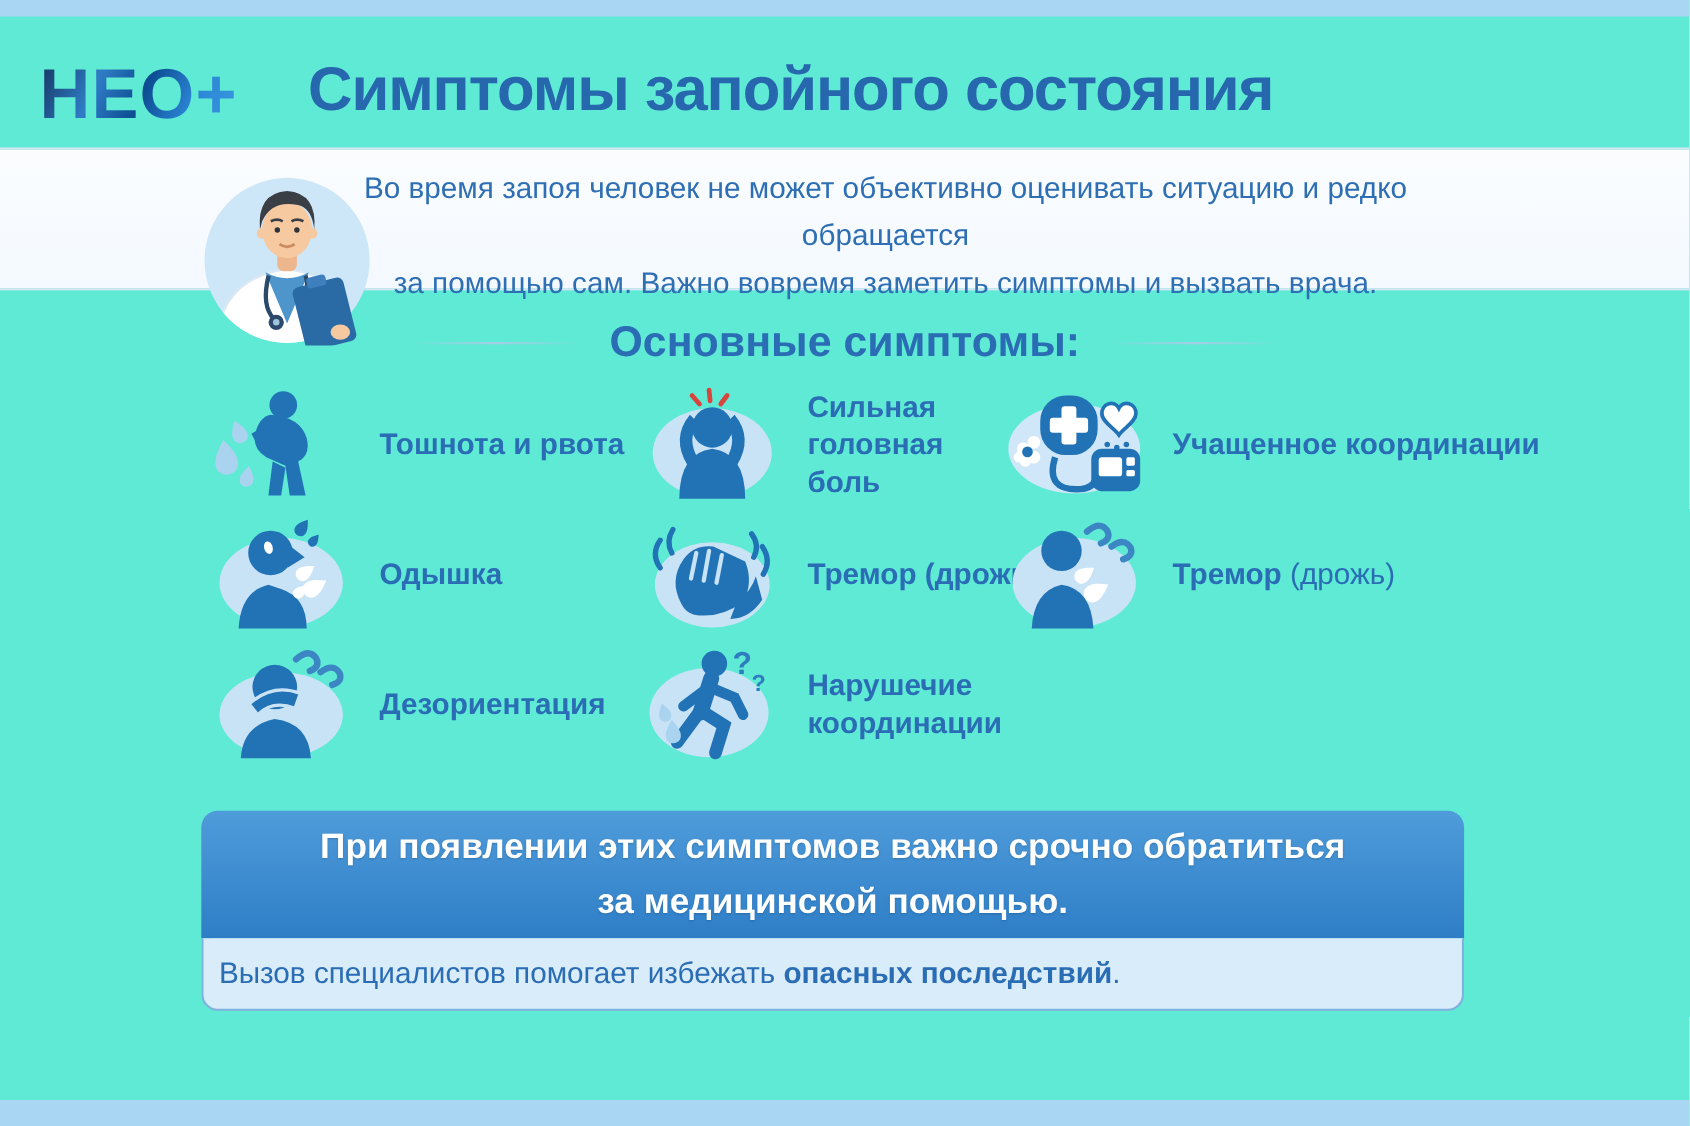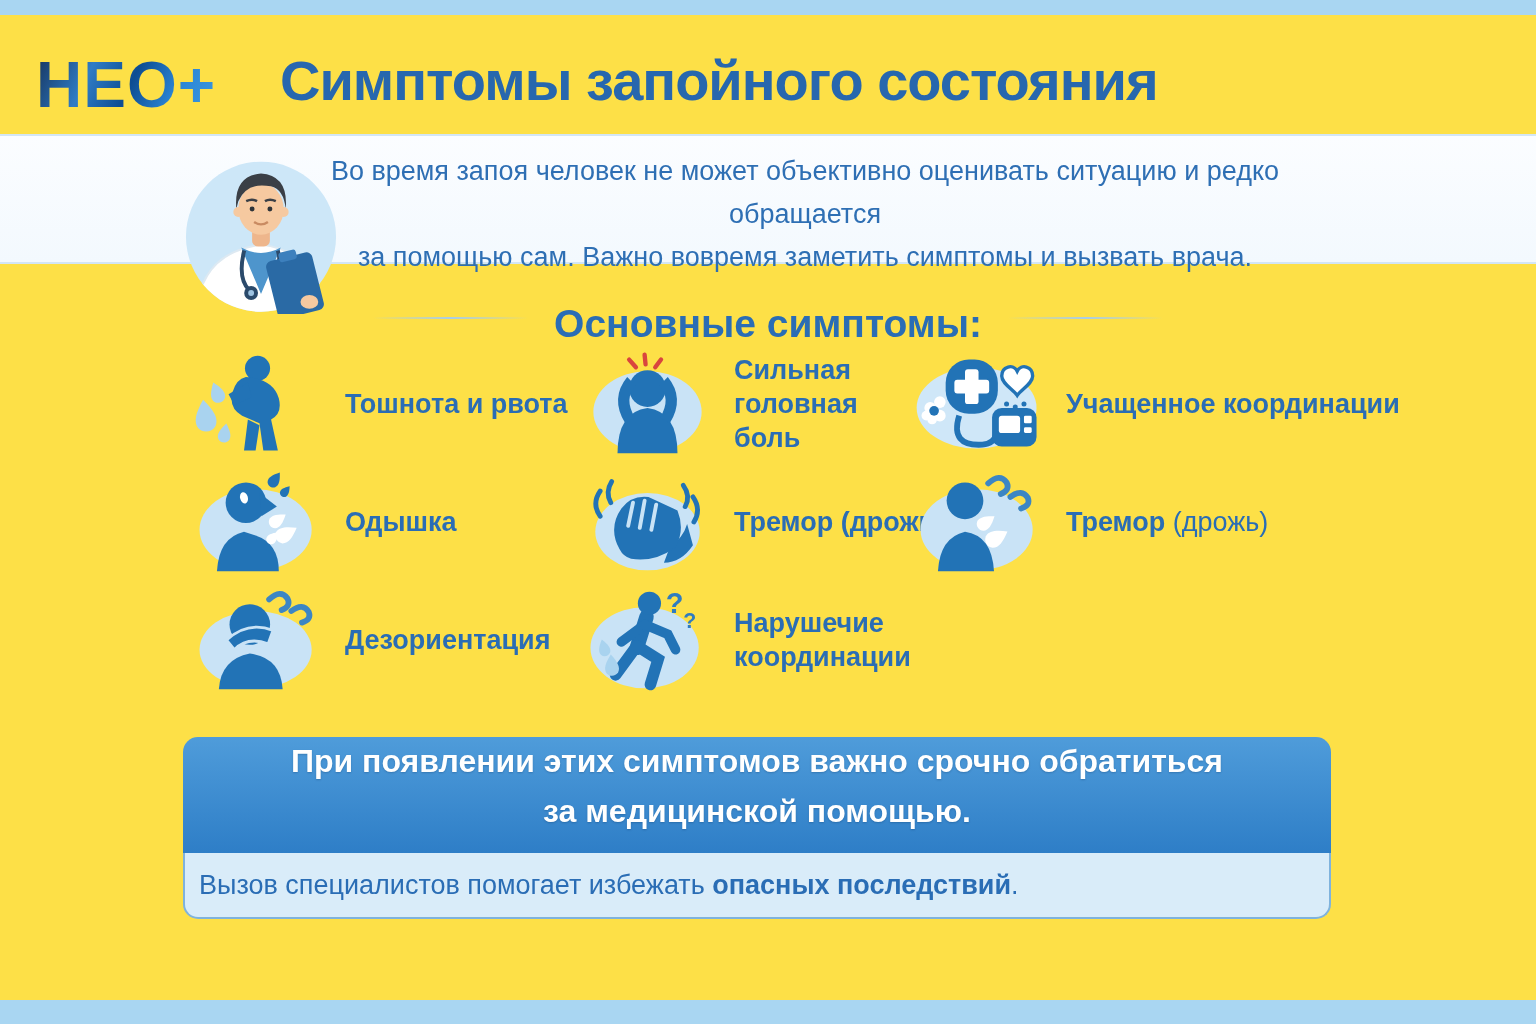--- a/index.html
+++ b/index.html
@@ -1,17 +1,17 @@
 <!DOCTYPE html>
 <html lang="ru"><head>
 <meta charset="utf-8">
 <style>
   * { margin:0; padding:0; box-sizing:border-box; }
   body { font-family:"Liberation Sans", sans-serif; background:#ffffff; }
-  .page { position:relative; width:1536px; height:1024px; background:#fde047; overflow:hidden; }
+  .page { position:relative; width:1536px; height:1024px; background:#5eead4; overflow:hidden; }
 
   .accent-bar { position:absolute; left:0; right:0; background:#a9d6f2; }
   .accent-bar.top { top:0; height:15px; }
   .accent-bar.bottom { bottom:0; height:24px; }
 
   
   .logo { position:absolute; left:36px; top:48px; font-size:64px; font-weight:900; letter-spacing:1px;
           background:linear-gradient(115deg,#142f57 0%,#2f7cc6 30%,#0d4d92 52%,#2c86d6 75%,#3b9be0 100%);
           -webkit-background-clip:text; background-clip:text; color:transparent; }
   .page-title { position:absolute; left:268px; top:48px; font-size:56px; font-weight:bold; color:#2767ae; letter-spacing:-1px;margin-left:12px; }
@@ -19,39 +19,39 @@
   
   .intro-band { position:absolute; left:0; right:0; top:134px; height:130px;
                 background:linear-gradient(#fbfdff,#f3f9fe);
                 border-top:2px solid #d3e6f4; border-bottom:2px solid #d3e6f4; }
   .doctor-wrap { position:absolute; left:182px; top:136px; width:158px; height:180px; z-index:3; }
   .intro-text { position:absolute; left:330px; top:150px; width:950px; text-align:center;
                 font-size:27px; color:#2e6fb4; line-height:1.6; z-index:2; }
 
   
   .section-head { position:absolute; left:0; top:290px; width:100%; display:flex; align-items:center; justify-content:center; gap:26px; }
-  .section-head h2 { font-size:39px; font-weight:bold; color:#2a6db5;margin-top:12px; }
+  .section-head h2 { font-size:39px; font-weight:bold; color:#2a6db5; }
   .section-rule { width:155px; height:2px; background:linear-gradient(90deg,rgba(168,205,232,0),#a8cde8,rgba(168,205,232,0)); }
 
   
   .symptom-grid { position:absolute; left:186px; top:346px; width:1180px;
                   display:grid; grid-template-columns:389px 332px 459px; grid-auto-rows:118px; }
   .symptom { display:flex; align-items:center; gap:14px; }
   .symptom .icon-box { width:145px; height:112px; flex:0 0 auto; }
   .symptom .icon-box svg { width:100%; height:100%; display:block; }
   .symptom-label { font-size:27px; font-weight:bold; color:#2a6db5; line-height:1.25; white-space:nowrap; }
   .symptom-label.wrap { white-space:normal; }
   .symptom-label.w200 { max-width:200px; }
   .symptom-label.w230 { max-width:230px; }
   .symptom-label .rest { font-weight:normal; }
 
   
   .cta-card { position:absolute; left:183px; top:737px; width:1148px; }
   .cta-main { height:116px; background:linear-gradient(180deg,#4f9cda,#2e7ec7);
-              border-radius:15px 15px 0 0; display:flex; align-items:flex-start; justify-content:center;
+              border-radius:15px 15px 0 0; display:flex; align-items:center; justify-content:center;
               color:#ffffff; font-size:32px; font-weight:bold; text-align:center; line-height:1.55;
               text-shadow:0 1px 2px rgba(0,40,80,.25); }
   .cta-footer { height:66px; background:#d9ecf9; border:2px solid #7fb3dd; border-top:none;
                 border-radius:0 0 15px 15px; display:flex; align-items:center; justify-content:flex-start;
                 font-size:27px; color:#2a6db5; text-align:center;padding-left:14px; }
   .cta-footer strong { font-weight:bold; }
 
   .hidden-defs { position:absolute; width:0; height:0; overflow:hidden; }
 </style>
 </head>

